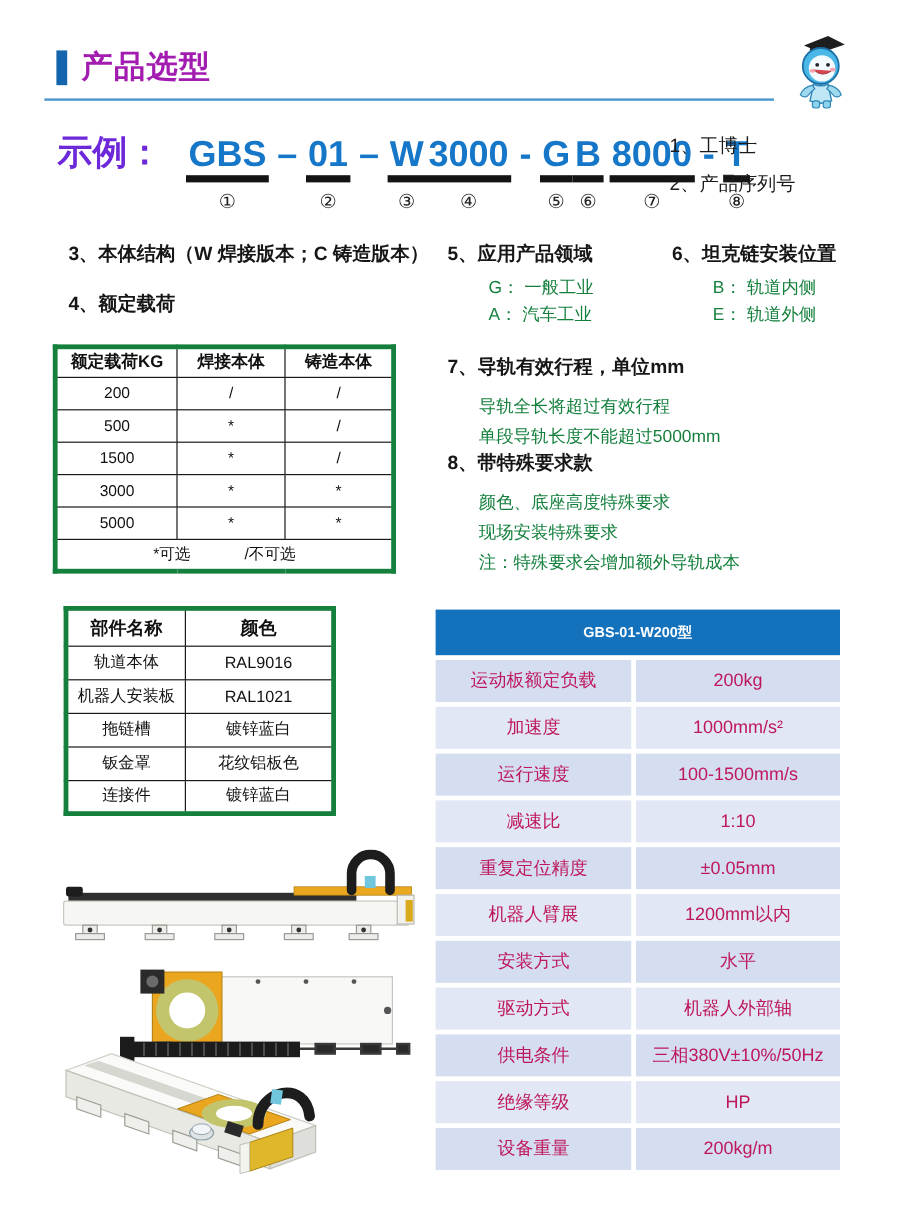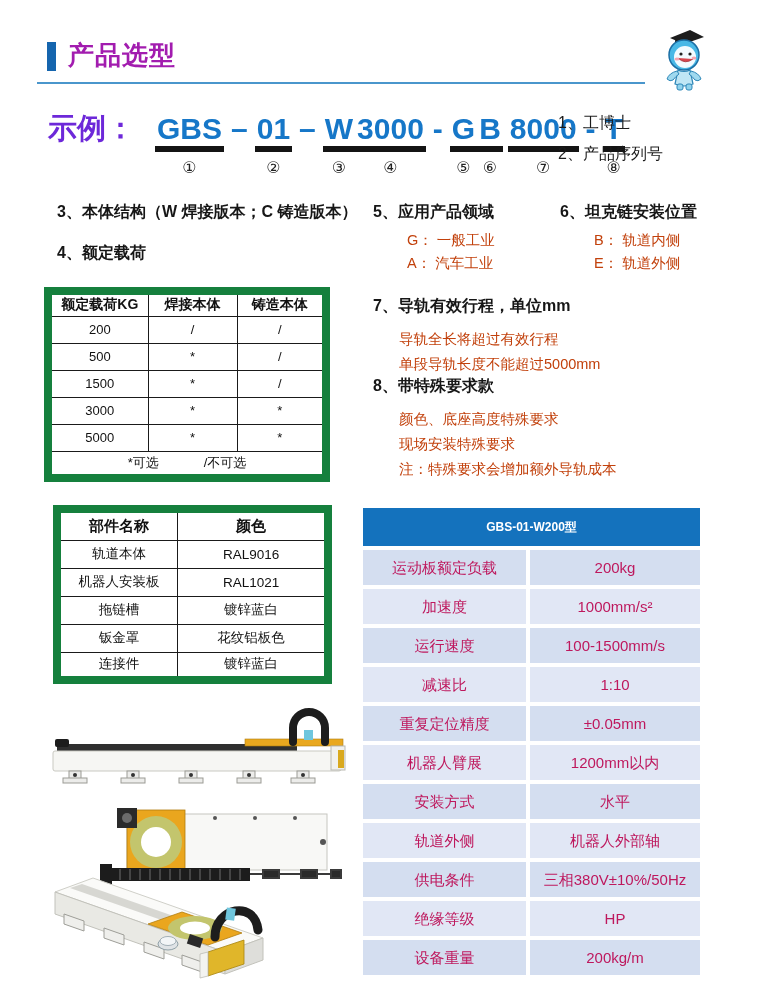--- a/index.html
+++ b/index.html
@@ -22,36 +22,36 @@
   .seg-bar { height:6px; background:#141414; width:calc(100% + 4px); margin-top:1px; }
   .seg-marker { font-size:16px; color:#222; margin-top:6px; }
 
   .legend { position:absolute; left:558px; top:107px; font-size:16px; color:#1b1b1b; }
   .legend div { line-height:31px; }
 
   
   .section { position:absolute; color:#111; }
   .section .sec-title { font-size:16px; font-weight:bold; color:#161616; }
   .section .sec-items { margin-top:6px; }
-  .section .sec-items div { font-size:14.5px; line-height:23px; color:#c2410c; }
+  .section .sec-items div { font-size:14.5px; line-height:23px; color:#15803d; }
   .indent34 .sec-items { margin-left:34px; }
   .indent26 .sec-items { margin-left:26px; margin-top:10px; }
   .indent26 .sec-items div { line-height:25px; }
 
   
   table.btable { border-collapse:collapse; background:#fff; }
   table.btable th, table.btable td { border:1.5px solid #1a1a1a; text-align:center; vertical-align:middle; color:#111; }
-  table.btable { border:8px solid #15803d; }
+  table.btable { border:4px solid #15803d; }
 
   .load-table { position:absolute; left:44px; top:287px; width:286px; }
   .load-table th { font-size:14px; font-weight:bold; height:25px; }
   .load-table td { font-size:13px; height:27px; }
   .load-table .footnote-cell span.gap { display:inline-block; width:45px; }
 
-  .parts-table { position:absolute; left:53px; top:505px; width:279px; }
+  .parts-table { position:absolute; left:53px; top:505px; width:227px; }
   .parts-table th { font-size:15px; font-weight:bold; height:31px; }
   .parts-table td { font-size:13.5px; height:28px; }
   .parts-table .c1 { width:44.5%; } .parts-table .c2 { width:55.5%; }
 
   
   .spec-table { position:absolute; left:363px; top:508px; width:337px; }
   .spec-header { height:38px; line-height:38px; background:#1472bd; color:#fff; font-size:12px; font-weight:bold; text-align:center; }
   .spec-row { display:flex; gap:4px; margin-top:4px; }
   .spec-cell { height:35px; line-height:35px; text-align:center; font-size:15px; color:#be185d; background:#dde4f3; }
   .spec-cell.label { width:163px; }
@@ -276,21 +276,21 @@
     </div>
     <div class="spec-row">
       <div class="spec-cell label">机器人臂展</div>
       <div class="spec-cell value">1200mm以内</div>
     </div>
     <div class="spec-row">
       <div class="spec-cell label">安装方式</div>
       <div class="spec-cell value">水平</div>
     </div>
     <div class="spec-row">
-      <div class="spec-cell label">轨道外侧</div>
+      <div class="spec-cell label">驱动方式</div>
       <div class="spec-cell value">机器人外部轴</div>
     </div>
     <div class="spec-row">
       <div class="spec-cell label">供电条件</div>
       <div class="spec-cell value">三相380V±10%/50Hz</div>
     </div>
     <div class="spec-row">
       <div class="spec-cell label">绝缘等级</div>
       <div class="spec-cell value">HP</div>
     </div>

